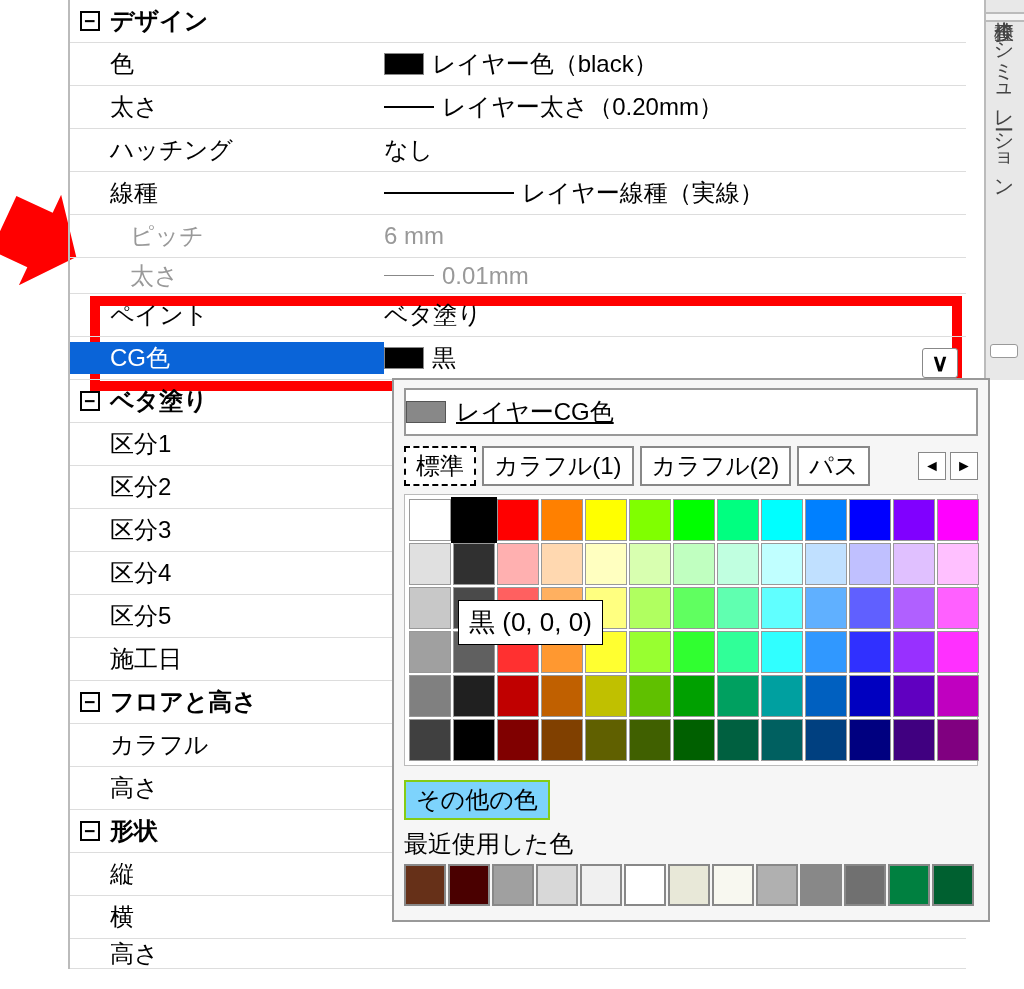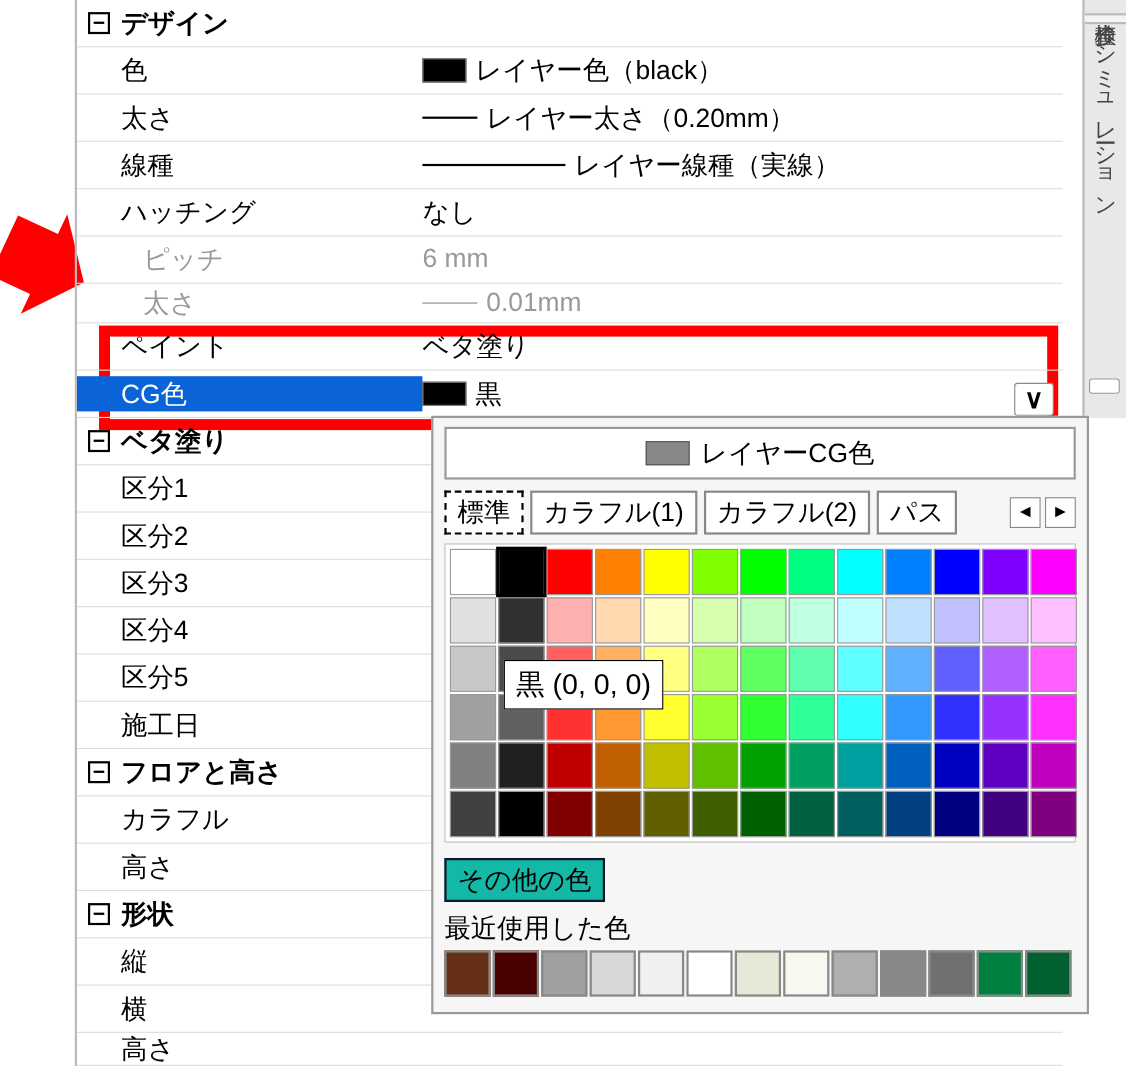--- a/index.html
+++ b/index.html
@@ -148,24 +148,24 @@
     width: 598px;
     background: #f6f6f6;
     border: 2px solid #999;
     padding: 8px 10px 14px 10px;
   }
   .cp-header {
     height: 48px;
     border: 2px solid #999;
     display: flex;
     align-items: center;
-    justify-content: center;
     gap: 10px;
     margin-bottom: 10px;
     background: #fff;
+    text-decoration: underline;
   }
   .cp-header .sw {
     width: 40px; height: 22px; background:#888; border:1px solid #555;
   }
   .cp-tabs {
     display: flex;
     align-items: center;
     gap: 6px;
     margin-bottom: 8px;
   }
@@ -205,22 +205,22 @@
     top: 600px;
     background: #fff;
     border: 1px solid #000;
     padding: 4px 10px;
     font-size: 26px;
     z-index: 10;
   }
   .cp-other {
     margin-top: 14px;
     display: inline-block;
-    border: 2px solid #0f172a;
-    background: #14b8a6;
+    border: 2px solid #84cc16;
+    background: #7dd3fc;
     padding: 2px 10px;
   }
   .cp-recent-label { margin-top: 8px; }
   .recent-grid {
     display: grid;
     grid-template-columns: repeat(13, 42px);
     grid-auto-rows: 42px;
     gap: 2px;
     margin-top: 4px;
   }
@@ -266,35 +266,35 @@
         <span>太さ</span>
       </div>
     <div class="value-cell">
       <span class="line-sample"></span>
       <span>レイヤー太さ（0.20mm）</span>
     </div>
   </div>
 
   <div class="row">
     <div class="label-cell indent1">
+        <span>ハッチング</span>
+      </div>
+    <div class="value-cell">
+        <span>なし</span>
+      </div>
+  </div>
+
+  <div class="row">
+    <div class="label-cell indent1">
         <span>線種</span>
       </div>
     <div class="value-cell">
       <span class="line-sample wide"></span>
       <span>レイヤー線種（実線）</span>
     </div>
-  </div>
-
-  <div class="row">
-    <div class="label-cell indent1">
-        <span>ハッチング</span>
-      </div>
-    <div class="value-cell">
-        <span>なし</span>
-      </div>
   </div>
 
   <div class="row">
     <div class="label-cell indent2">
         <span class="disabled">ピッチ</span>
       </div>
     <div class="value-cell">
         <span class="disabled">6 mm</span>
       </div>
   </div>

